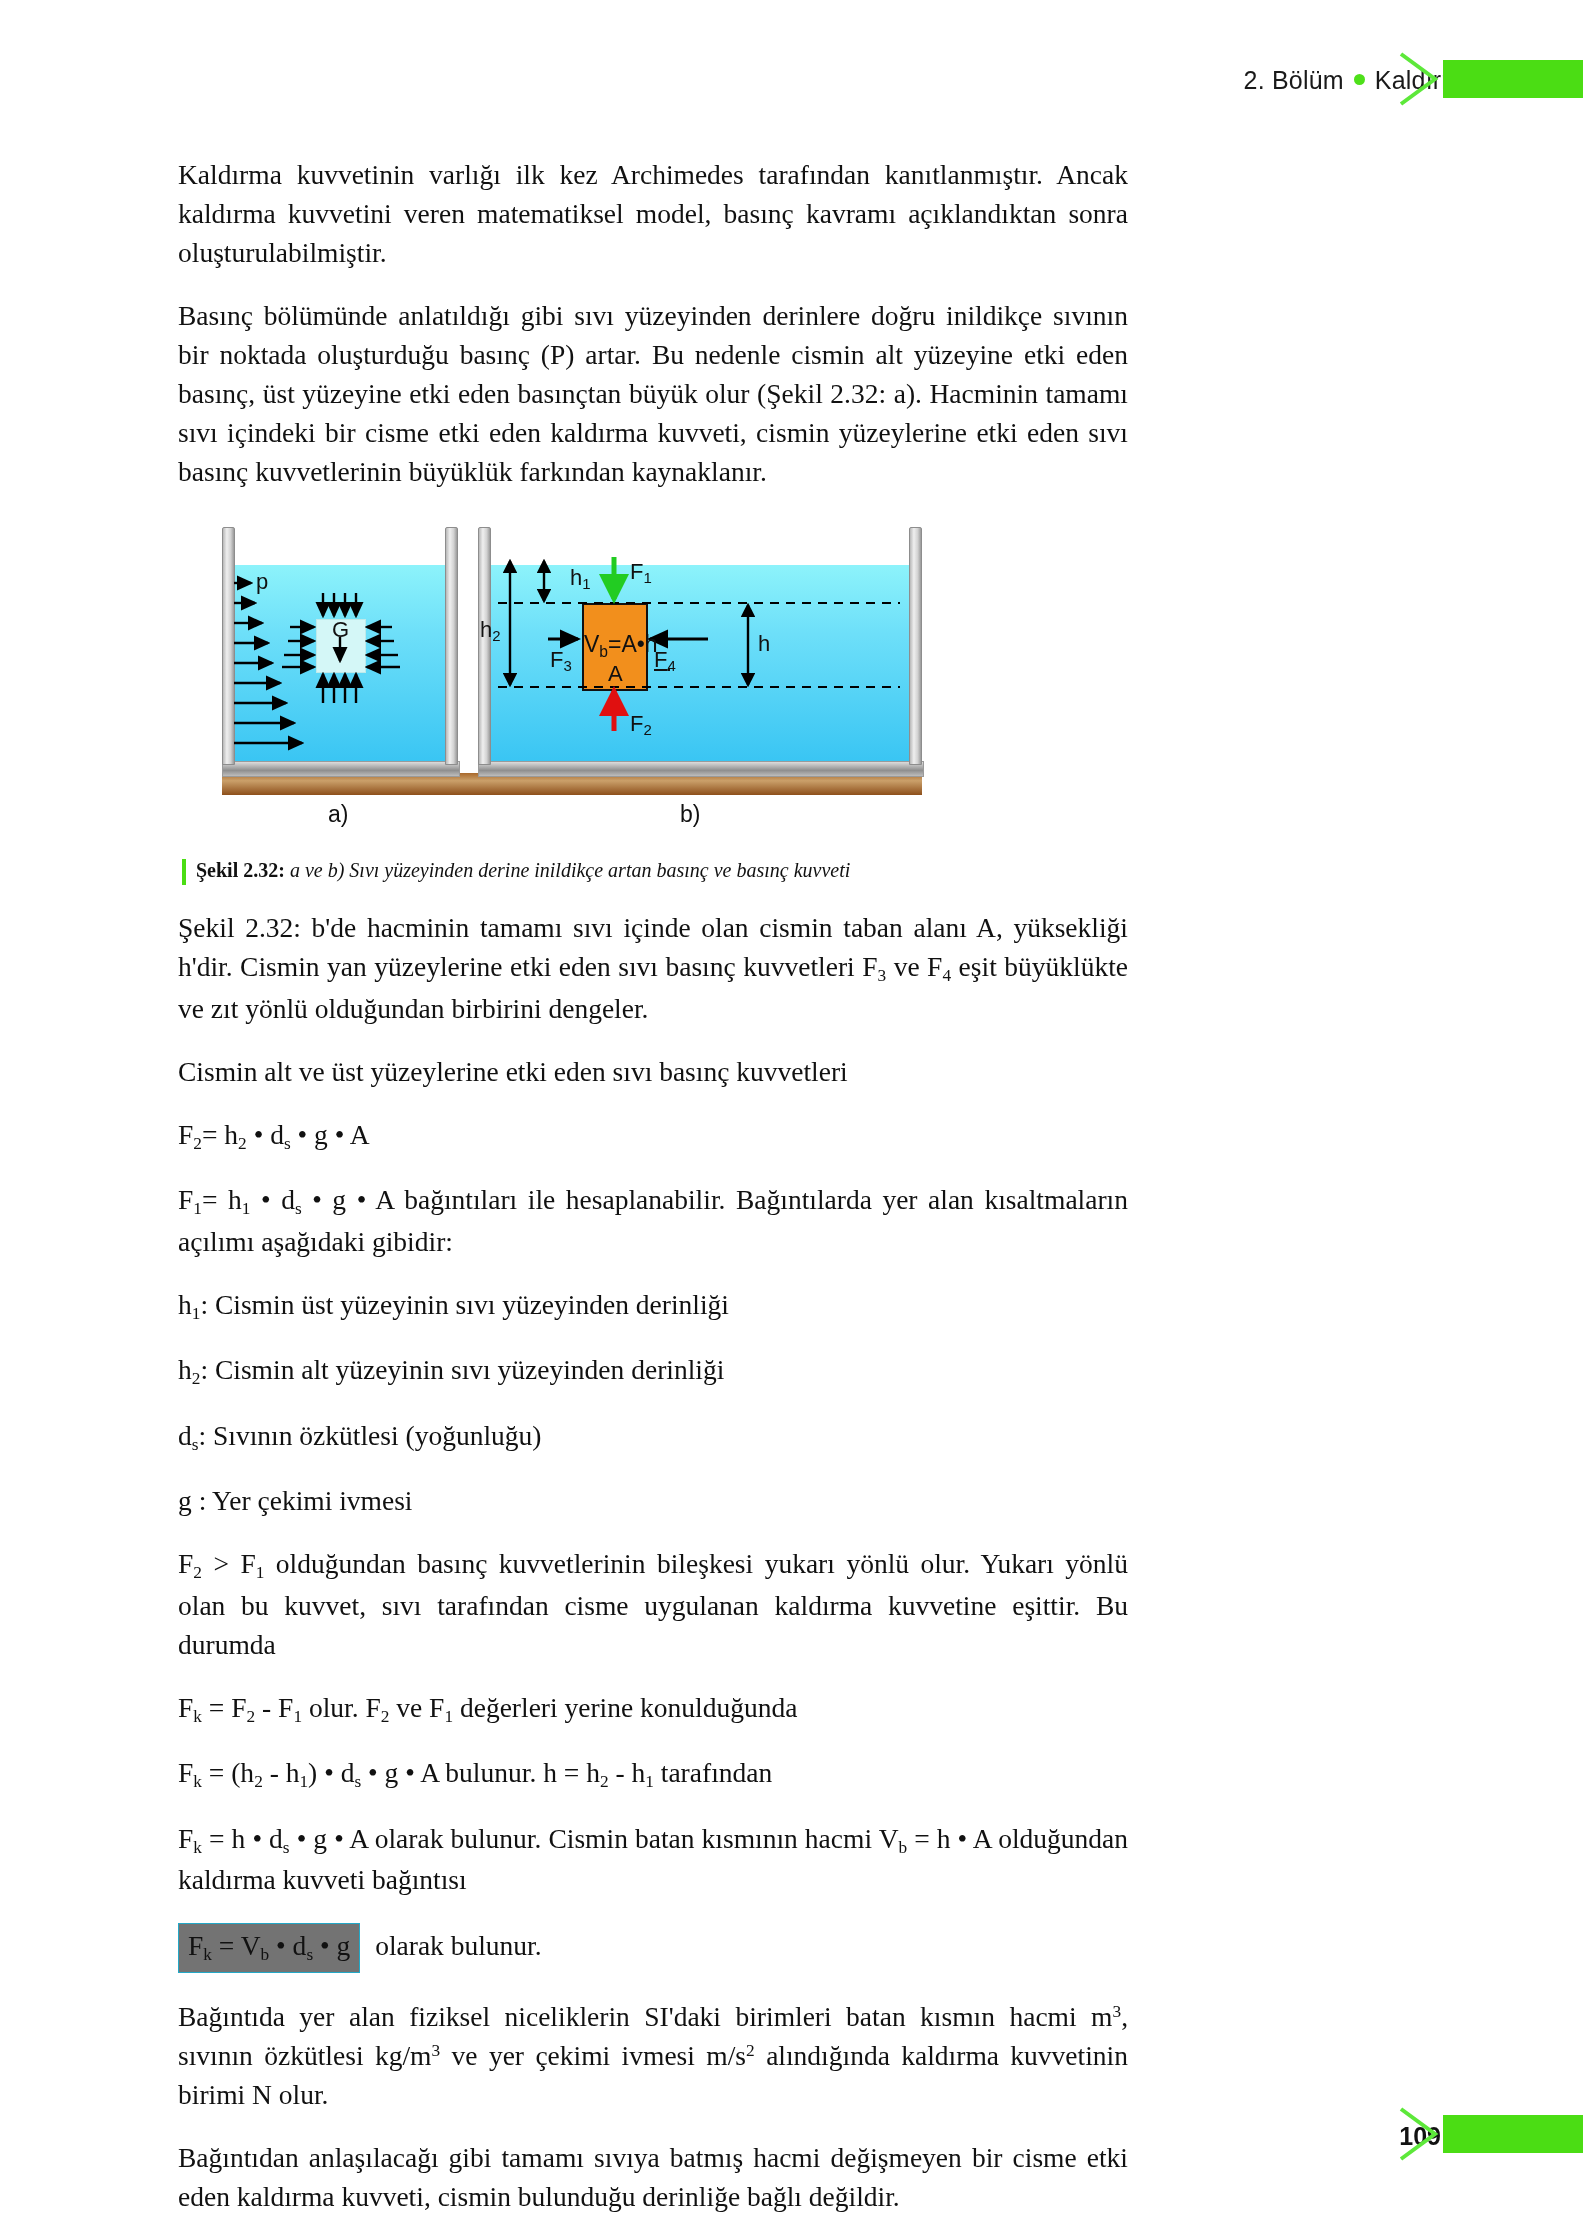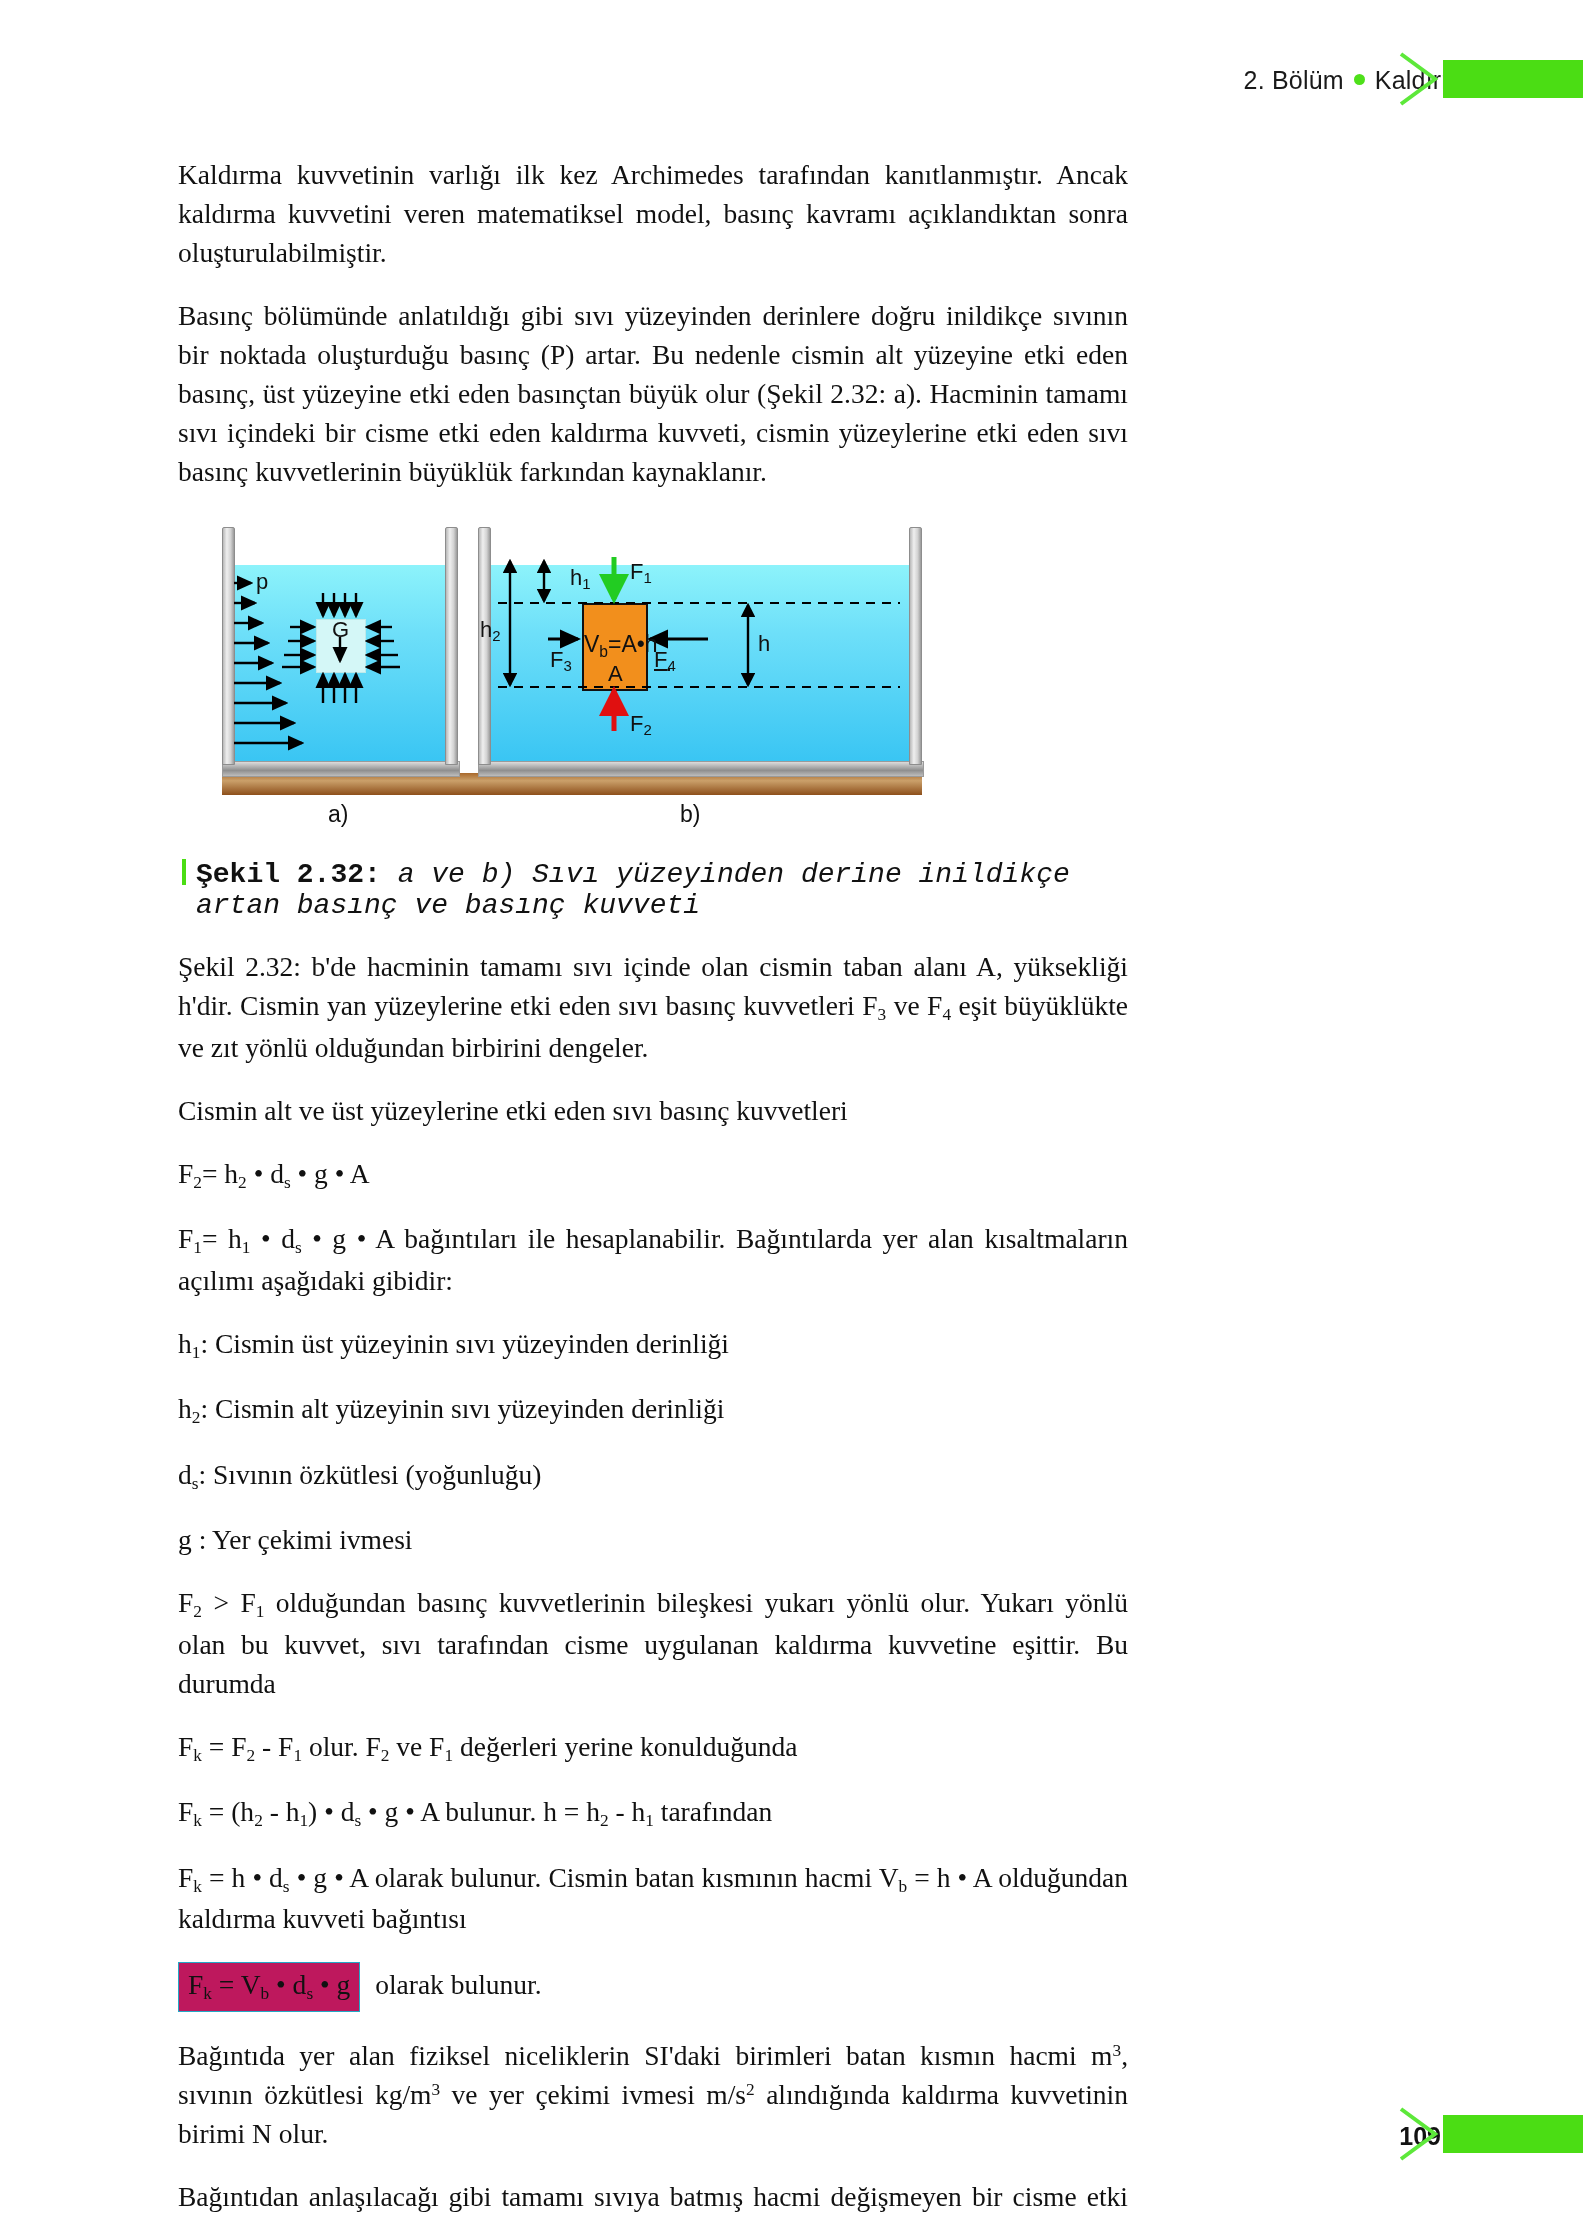--- a/index.html
+++ b/index.html
@@ -108,32 +108,32 @@
 
   .fig-sublabels{
     position:absolute;left:32px;top:286px;width:710px;height:34px;
     font-family:"Liberation Sans", sans-serif;font-size:23px;color:#111;
   }
   .fig-sublabels span{position:absolute;}
 
   
   .caption{
     position:relative;margin:14px 0 26px 0;padding-left:18px;
-    font-family:Liberation Mono, monospace;font-size:28px;color:#111;
+    font-family:Liberation Serif, serif;font-size:20px;color:#111;
   }
   .caption:before{
     content:"";position:absolute;left:4px;top:0px;width:4px;height:26px;background:#4bdd14;
   }
   .caption b{font-weight:bold;font-style:normal;}
   .caption i{font-style:italic;}
 
   
   .formula-box{
     display:inline-block;
-    background:#be185d;border:1px solid #23a8c7;
+    background:#737373;border:1px solid #23a8c7;
     padding:2px 9px 4px 9px;
     margin-right:8px;
   }
 
   
   .page-footer{position:absolute;left:0;bottom:0;width:1583px;height:140px;}
   .footer-num{
     position:absolute;right:142px;bottom:62px;
     font-family:"Liberation Sans", sans-serif;font-weight:bold;font-size:25px;color:#111;
   }

